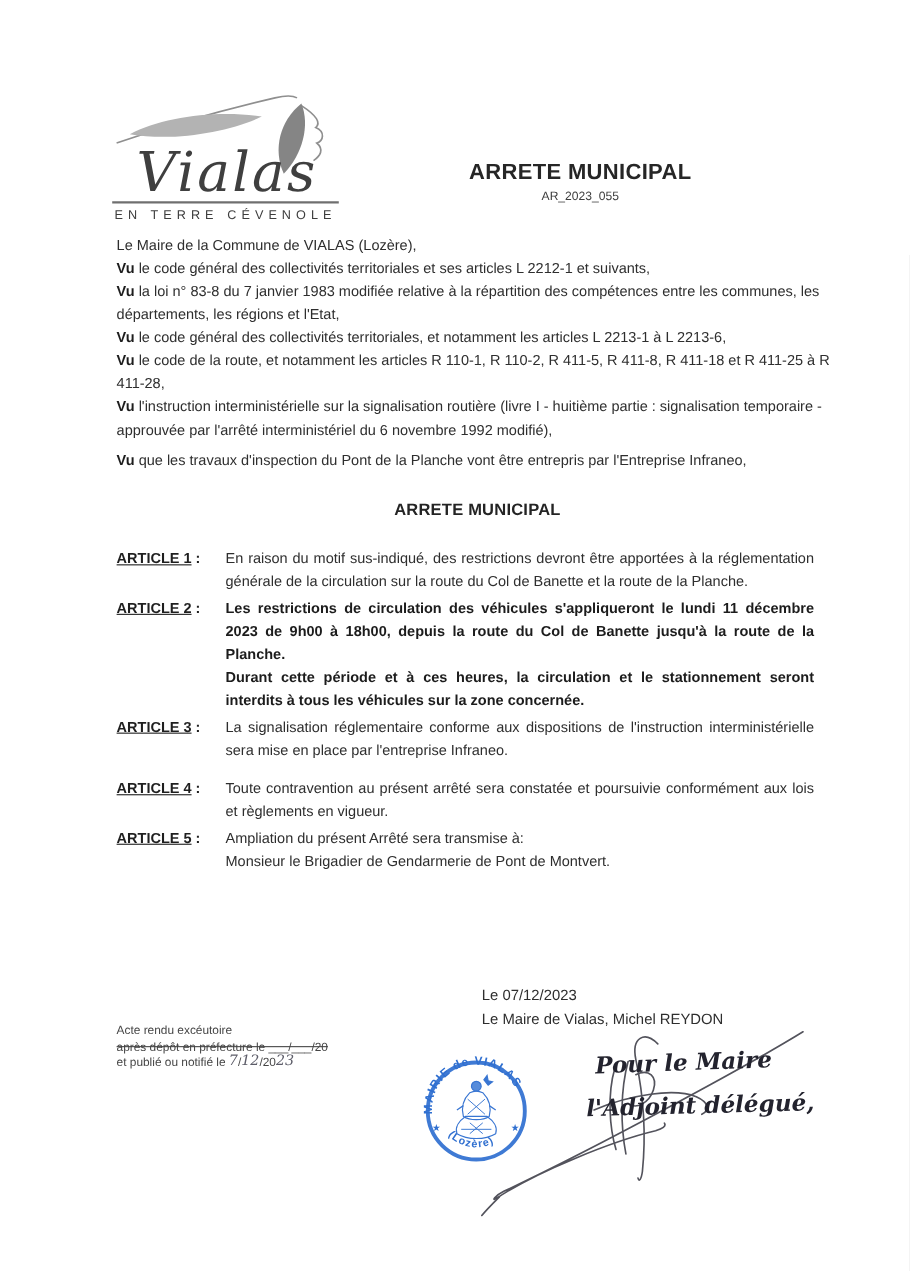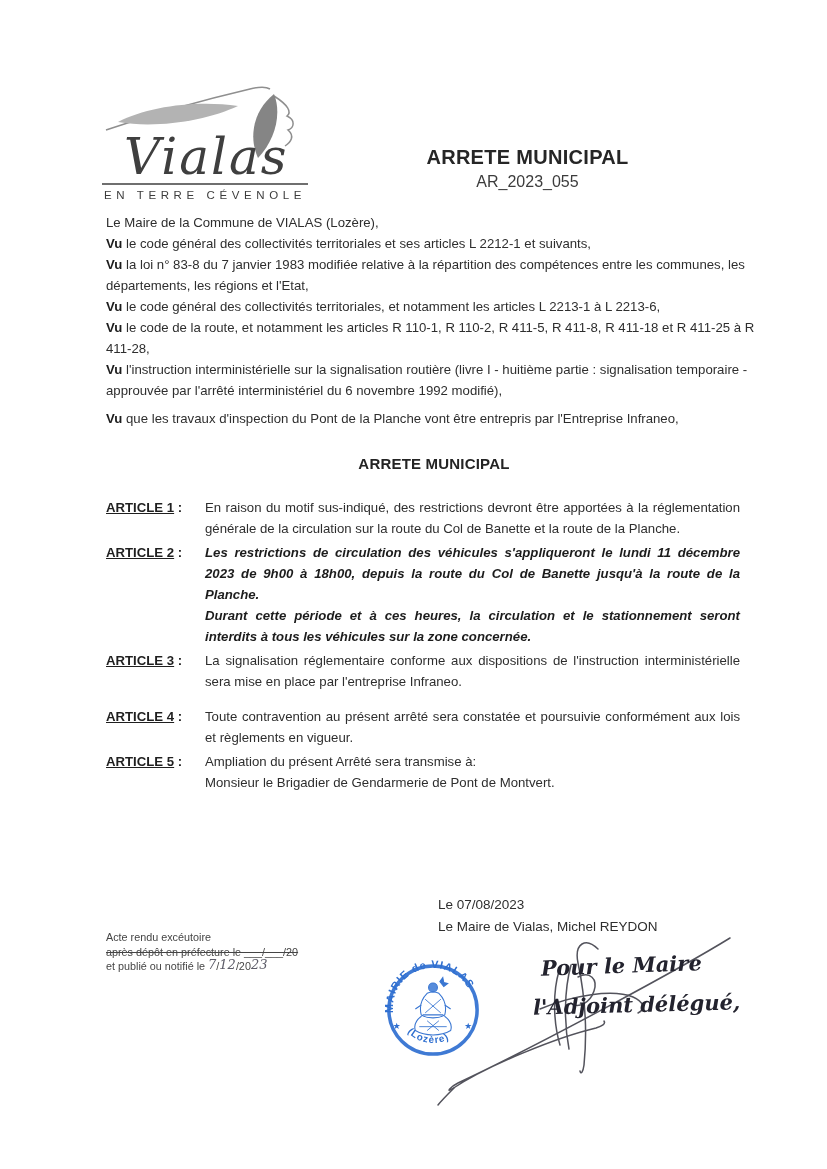--- a/index.html
+++ b/index.html
@@ -3,37 +3,37 @@
 <meta charset="utf-8">
 <style>
   html,body{margin:0;padding:0;background:#e8e8e8;}
   .page{position:relative;width:827px;height:1169px;background:#ffffff;margin:0 auto;
         font-family:"Liberation Sans",sans-serif;color:#2e2e2e;overflow:hidden;}
 
   
   .logo{position:absolute;left:98px;top:72px;width:224px;height:132px;}
   .title-block{position:absolute;left:395px;top:146px;width:265px;text-align:center;}
   .title-block .doc-title{font-size:20px;font-weight:bold;color:#262626;letter-spacing:.3px;}
-  .title-block .doc-ref{font-size:16px;color:#3c3c3c;margin-top:4px;}
+  .title-block .doc-ref{font-size:11px;color:#3c3c3c;margin-top:4px;}
 
   
   .main{position:absolute;left:106px;top:212px;width:656px;font-size:13.2px;line-height:21px;}
   .main p{margin:0;}
   .intro{margin-bottom:8px;}
   .vu b{color:#1d1d1d;}
   .gap-top{margin-top:7px !important;}
   .doc-heading{text-align:center;font-weight:bold;font-size:15px;color:#242424;
                margin-top:24px;letter-spacing:.2px;}
   .articles{margin-top:23px;}
   .article{display:flex;margin-bottom:3px;}
   .art-label{width:99px;flex:none;font-weight:bold;font-size:13.2px;color:#1f1f1f;}
   .art-label .u{text-decoration:underline;}
   .art-body{width:535px;flex:none;}
   .art-body p{margin:0;text-align:justify;}
-  .art-body p.b{font-weight:bold;color:#1c1c1c;font-style:italic;}
+  .art-body p.b{font-weight:bold;color:#1c1c1c;}
 
   
   .date-block{position:absolute;left:438px;top:894px;font-size:13.5px;line-height:22px;color:#2e2e2e;}
   .hand-line{position:absolute;font-family:"DejaVu Serif",serif;font-style:italic;font-weight:bold;
              color:#23232e;white-space:nowrap;}
   .hand1{left:541px;top:953px;font-size:21px;transform:rotate(-2deg);}
   .hand2{left:533px;top:992px;font-size:21px;transform:rotate(-1.5deg);}
   .sig-svg{position:absolute;left:428px;top:925px;}
   .stamp-svg{position:absolute;left:384px;top:958px;}
 
@@ -113,21 +113,21 @@
         <div class="art-body">
           <p>Ampliation du présent Arrêté sera transmise à:</p>
           <p>Monsieur le Brigadier de Gendarmerie de Pont de Montvert.</p>
         </div>
       </div>
 
     </div>
   </div>
 
   <div class="date-block">
-    <div>Le 07/08/2023</div>
+    <div>Le 07/12/2023</div>
     <div>Le Maire de Vialas, Michel REYDON</div>
   </div>
 
   <svg class="stamp-svg" width="98" height="104" viewBox="0 0 100 106">
     <defs>
       <path id="arcTop" d="M 10,60 A 41,41 0 1 1 90,60" fill="none"></path>
       <path id="arcBot" d="M 19,69 A 36,36 0 0 0 81,69" fill="none"></path>
     </defs>
     <circle cx="50" cy="53" r="45" fill="none" stroke="#2f6fd0" stroke-width="3.6" opacity="0.92"></circle>
     <text font-family="Liberation Sans, sans-serif" font-size="11" font-weight="bold" fill="#2f6fd0" letter-spacing="1">

